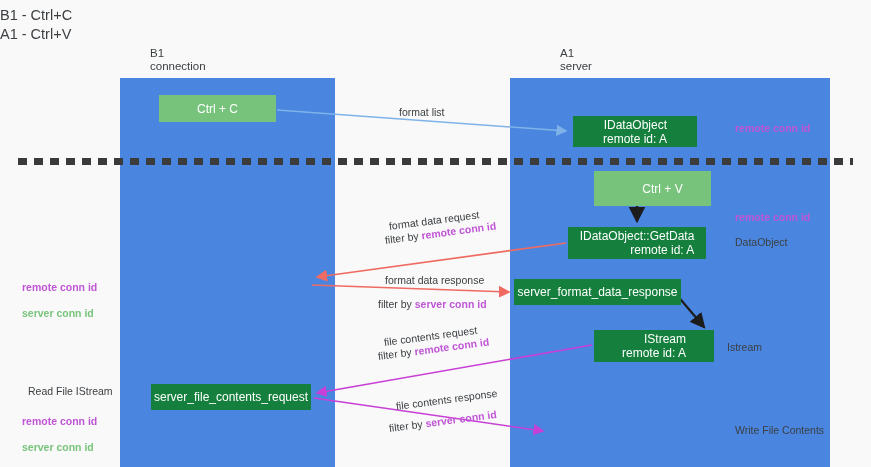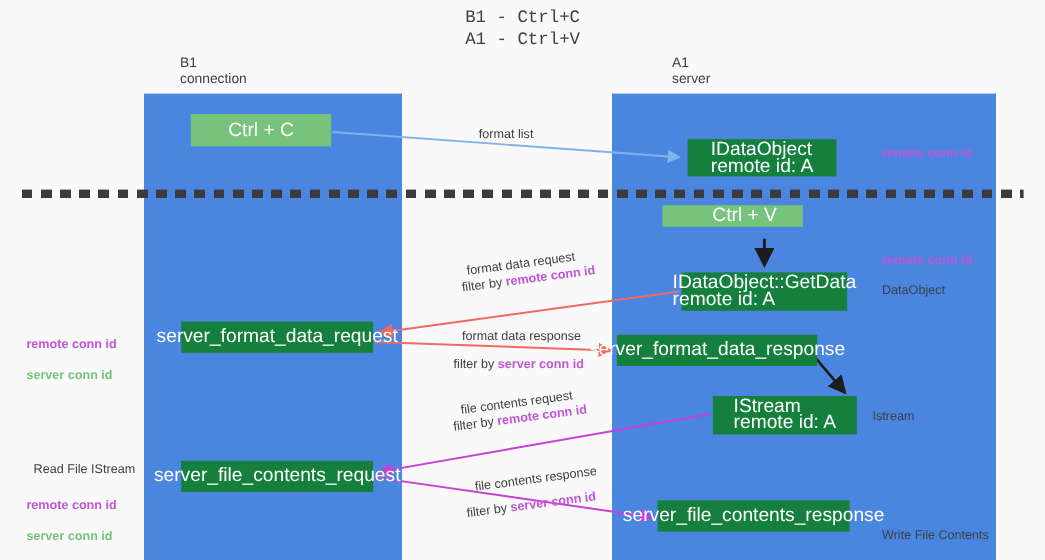--- a/index.html
+++ b/index.html
@@ -12,42 +12,42 @@
     position:relative;
   }
   #stage{position:absolute;left:0;top:0;width:871px;height:467px;}
 
   
   .col{position:absolute;background:#4a86e0;}
   #col-b1{left:120px;top:78px;width:215px;height:389px;}
   #col-a1{left:510px;top:78px;width:320px;height:389px;}
 
   
-  #title{position:absolute;left:0;top:6px;width:871px;text-align:center;
-         font-size:14.5px;line-height:19px;color:#3c4043;white-space:pre-line;font-family:Liberation Mono, monospace;}
+  #title{position:absolute;left:0;top:6px;width:871px;
+         font-size:14.5px;line-height:19px;color:#3c4043;white-space:pre-line;}
   .colhead{position:absolute;font-size:11.5px;line-height:13px;
            color:#3c4043;white-space:pre-line;}
   #head-b1{left:150px;top:47px;width:155px;}
   #head-a1{left:560px;top:47px;width:155px;}
 
   
   #divider{position:absolute;left:18px;top:158px;width:835px;height:7px;
     background:repeating-linear-gradient(to right,#3b3b3b 0px,#3b3b3b 9px,transparent 9px,transparent 16px);}
 
   
   .node{position:absolute;box-sizing:border-box;display:flex;
         flex-direction:column;align-items:center;justify-content:center;
-        color:#ffffff;font-size:16px;line-height:14px;text-align:left;
+        color:#ffffff;font-size:12px;line-height:14px;text-align:right;
         white-space:pre-line;padding:2px 4px;}
   .green{background:#78c37c;}
   .orange{background:#15803d;}
 
   #n-ctrlc{left:159px;top:95px;width:117px;height:27px;}
   #n-idataobject{left:573px;top:116px;width:124px;height:31px;}
-  #n-ctrlv{left:552px;top:171px;width:117px;height:18px;padding-left:24px;}
+  #n-ctrlv{left:594px;top:171px;width:117px;height:35px;padding-left:24px;}
   #n-getdata{left:568px;top:227px;width:138px;height:32px;}
   #n-sfdreq{left:151px;top:268px;width:160px;height:26px;}
   #n-sfdres{left:514px;top:279px;width:167px;height:26px;}
   #n-istream{left:594px;top:330px;width:120px;height:32px;}
   #n-sfcreq{left:151px;top:384px;width:160px;height:26px;}
   #n-sfcres{left:548px;top:417px;width:160px;height:26px;}
 
   
   .flab{position:absolute;font-size:10.5px;line-height:13px;color:#3c4043;
         white-space:nowrap;}
@@ -66,21 +66,21 @@
   #lab-fcres-2{left:389px;top:422px;}
 
   
   .side{position:absolute;font-size:10.5px;line-height:13px;white-space:pre-line;}
   .side.purple{color:#c056d6;font-weight:bold;}
   .side.plain{color:#3c4043;}
   #side-r1{left:735px;top:122px;}
   #side-r2{left:735px;top:211px;}
   #side-r3{left:735px;top:236px;}
   #side-r4{left:727px;top:341px;}
-  #side-r5{left:735px;top:424px;margin-top:16px;}
+  #side-r5{left:735px;top:424px;}
   #side-l1{left:22px;top:268px;}
   #side-l2{left:28px;top:385px;}
   #side-l3{left:22px;top:402px;}
 
   svg.arrows{position:absolute;left:0;top:0;width:871px;height:467px;
              pointer-events:none;overflow:visible;}
 </style>
 </head>
 <body>
 
@@ -129,26 +129,24 @@
 
     <line x1="314" y1="398" x2="543" y2="431" stroke="#c83fd6" stroke-width="1.6" marker-end="url(#ah-mag)"></line>
   </svg>
 
   <div class="node green" id="n-ctrlc">Ctrl + C</div>
   <div class="node orange" id="n-idataobject">IDataObject
 remote id: A</div>
   <div class="node green" id="n-ctrlv">Ctrl + V</div>
   <div class="node orange" id="n-getdata">IDataObject::GetData
 remote id: A</div>
-  <div class="node orange" id="n-sfdreq">server_format_data_request</div>
   <div class="node orange" id="n-sfdres">server_format_data_response</div>
   <div class="node orange" id="n-istream">IStream
 remote id: A</div>
   <div class="node orange" id="n-sfcreq">server_file_contents_request</div>
-  <div class="node orange" id="n-sfcres">server_file_contents_response</div>
 
   <div class="flab" id="lab-formatlist">format list</div>
 
   <div class="flab rot" id="lab-fdr-1">format data request</div>
   <div class="flab rot" id="lab-fdr-2"><span>filter by </span><span class="hl-remote">remote conn id</span></div>
 
   <div class="flab" id="lab-fdres-1">format data response</div>
   <div class="flab" id="lab-fdres-2"><span>filter by </span><span class="hl-server">server conn id</span></div>
 
   <div class="flab rot" id="lab-fcr-1">file contents request</div>

